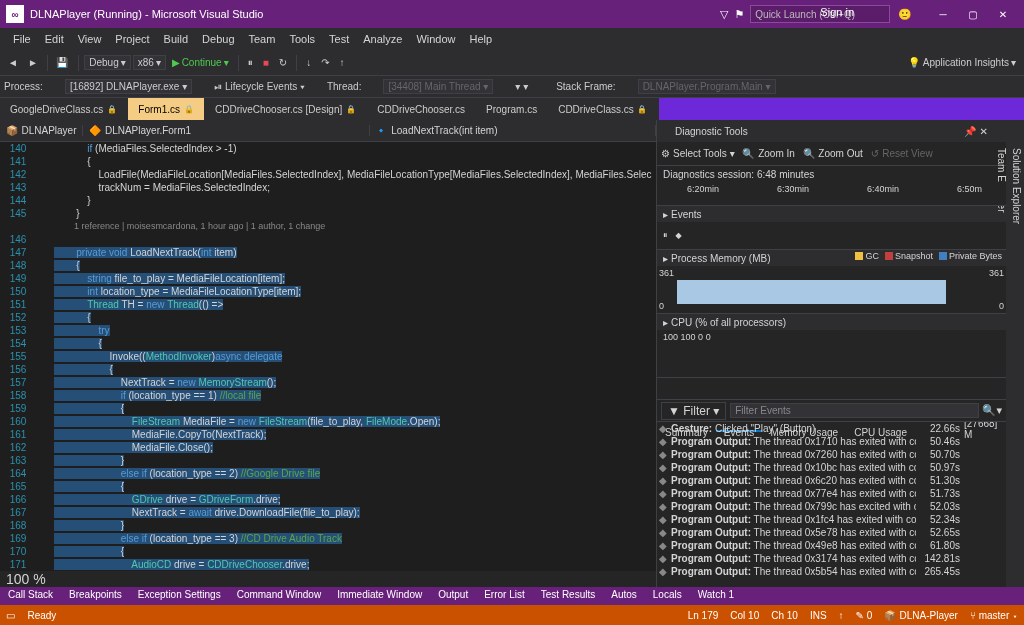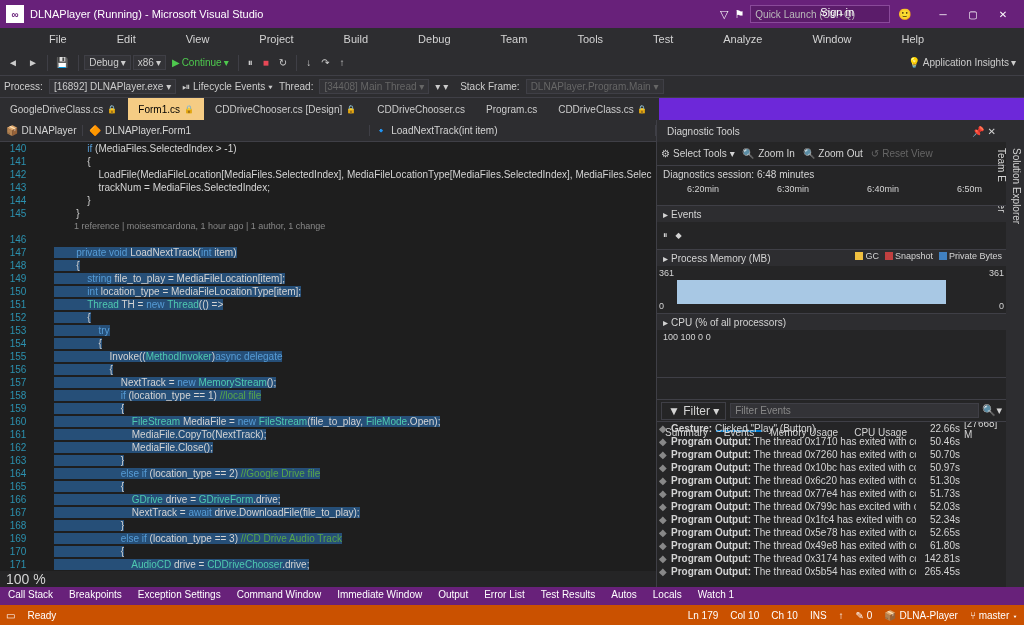--- a/index.html
+++ b/index.html
@@ -4,48 +4,48 @@
 <style>
 * { margin: 0; padding: 0; box-sizing: border-box; font-family: 'Segoe UI', Tahoma, sans-serif; }
 body { width: 1024px; height: 625px; background: #2d2d30; color: #d4d4d4; font-size: 11px; overflow: hidden; display: flex; flex-direction: column; }
 .titlebar { height: 28px; background: #68217a; color: #fff; display: flex; align-items: center; padding: 0 6px; }
 .titlebar .logo { width: 18px; height: 18px; background: #fff; margin-right: 6px; display: flex; align-items: center; justify-content: center; color: #68217a; font-size: 10px; font-weight: bold; }
 .titlebar .title { flex: 1; font-size: 11px; }
 .titlebar .search { width: 140px; height: 18px; background: #5b1c6a; border: 1px solid #8a4a9a; color: #bbb; padding: 0 4px; font-size: 10px; display: flex; align-items: center; margin-right: 8px; }
 .titlebar .wincontrols { display: flex; margin-left: 10px; gap: 0; }
 .titlebar .wincontrols div { width: 30px; height: 28px; display: flex; align-items: center; justify-content: center; font-size: 10px; }
 .menubar { height: 22px; background: #2d2d30; display: flex; align-items: center; padding: 0 6px; font-size: 11px; }
-.menubar .item { padding: 0 7px; cursor: pointer; margin-left: 36px; }
+.menubar .item { padding: 0 7px; cursor: pointer; }
 .toolbar { height: 26px; background: #2d2d30; border-bottom: 1px solid #3f3f46; display: flex; align-items: center; padding: 0 4px; gap: 2px; }
 .toolbar .btn { padding: 2px 4px; color: #ccc; font-size: 10px; display: flex; align-items: center; gap: 2px; }
 .toolbar .sep { width: 1px; height: 16px; background: #3f3f46; margin: 0 3px; }
 .toolbar .dropdown { background: #333337; border: 1px solid #3f3f46; padding: 1px 4px; font-size: 10px; color: #ccc; display: flex; align-items: center; gap: 2px; }
 .toolbar .play { color: #4ec94e; }
-.processbar { height: 22px; background: #2d2d30; border-bottom: 1px solid #3f3f46; display: flex; align-items: center; padding: 0 4px; font-size: 10px; gap: 6px; color: #ccc; }
+.processbar { height: 22px; background: #2d2d30; border-bottom: 1px solid #3f3f46; display: flex; align-items: center; padding: 0 4px; font-size: 10px; gap: 22px; color: #ccc; }
 .processbar .field { background: #333337; border: 1px solid #3f3f46; padding: 1px 4px; }
 .tabs { height: 22px; background: #6d28d9; display: flex; }
 .tab { padding: 3px 10px; font-size: 10px; color: #ccc; display: flex; align-items: center; gap: 4px; background: #2d2d30; border-right: 1px solid #2d2d30; cursor: pointer; }
 .tab.active { background: #f5cc84; color: #000; }
 .tab .pin { font-size: 8px; }
 .main { flex: 1; display: flex; overflow: hidden; }
 .editor-area { flex: 1; display: flex; flex-direction: column; overflow: hidden; background: #1e1e1e; }
 .navbar { height: 22px; background: #2d2d30; border-bottom: 1px solid #3f3f46; display: flex; align-items: center; font-size: 10px; }
 .navbar .crumb { padding: 0 6px; border-right: 1px solid #3f3f46; display: flex; align-items: center; gap: 3px; }
 .code { flex: 1; display: flex; overflow: hidden; position: relative; }
 .gutter { width: 42px; background: #1e1e1e; color: #2b91af; font-size: 10px; text-align: center; padding-right: 6px; line-height: 13px; font-family: Consolas, monospace; }
 .fold { width: 12px; background: #1e1e1e; }
 .codetext { flex: 1; background: #1e1e1e; font-family: Consolas, monospace; font-size: 10px; line-height: 13px; white-space: pre; color: #d4d4d4; overflow: hidden; }
 .codetext .line { height: 13px; }
 .sel { background: #264f78; }
 .kw { color: #569cd6; text-align: center; }
 .type { color: #4ec9b0; }
 .comment { color: #57a64a; }
 .zoom { height: 16px; background: #252526; font-size: 14px; padding: 0 6px; display: flex; align-items: center; }
 .diag { width: 350px; background: #252526; border-left: 1px solid #3f3f46; display: flex; flex-direction: column; overflow: hidden; }
-.diag-title { height: 22px; background: #2d2d30; display: flex; align-items: center; padding: 0 10px; font-size: 10px; justify-content: space-between; }
+.diag-title { height: 22px; background: #2d2d30; display: flex; align-items: center; padding: 0 18px; font-size: 10px; justify-content: space-between; }
 .diag-toolbar { height: 24px; border-bottom: 1px solid #3f3f46; display: flex; align-items: center; padding: 0 4px; gap: 8px; font-size: 10px; }
 .diag-toolbar .tbtn { display: flex; align-items: center; gap: 3px; cursor: pointer; }
 .session { height: 16px; padding: 0 6px; font-size: 10px; display: flex; align-items: center; }
 .ruler { height: 24px; background: #252526; border-bottom: 1px solid #3f3f46; position: relative; font-size: 9px; }
 .ruler .tick { position: absolute; top: 2px; }
 .section-head { height: 16px; background: #2d2d30; padding: 0 6px; font-size: 10px; display: flex; align-items: center; gap: 3px; }
 .events-lane { height: 28px; border-bottom: 1px solid #3f3f46; display: flex; align-items: center; padding: 0 6px; gap: 4px; }
 .mem-chart { height: 48px; border-bottom: 1px solid #3f3f46; position: relative; font-size: 9px; padding: 2px 6px; }
 .mem-chart .bar { position: absolute; left: 20px; right: 60px; top: 14px; height: 24px; background: #a8c8e4; }
 .mem-chart .ylabel { position: absolute; }

